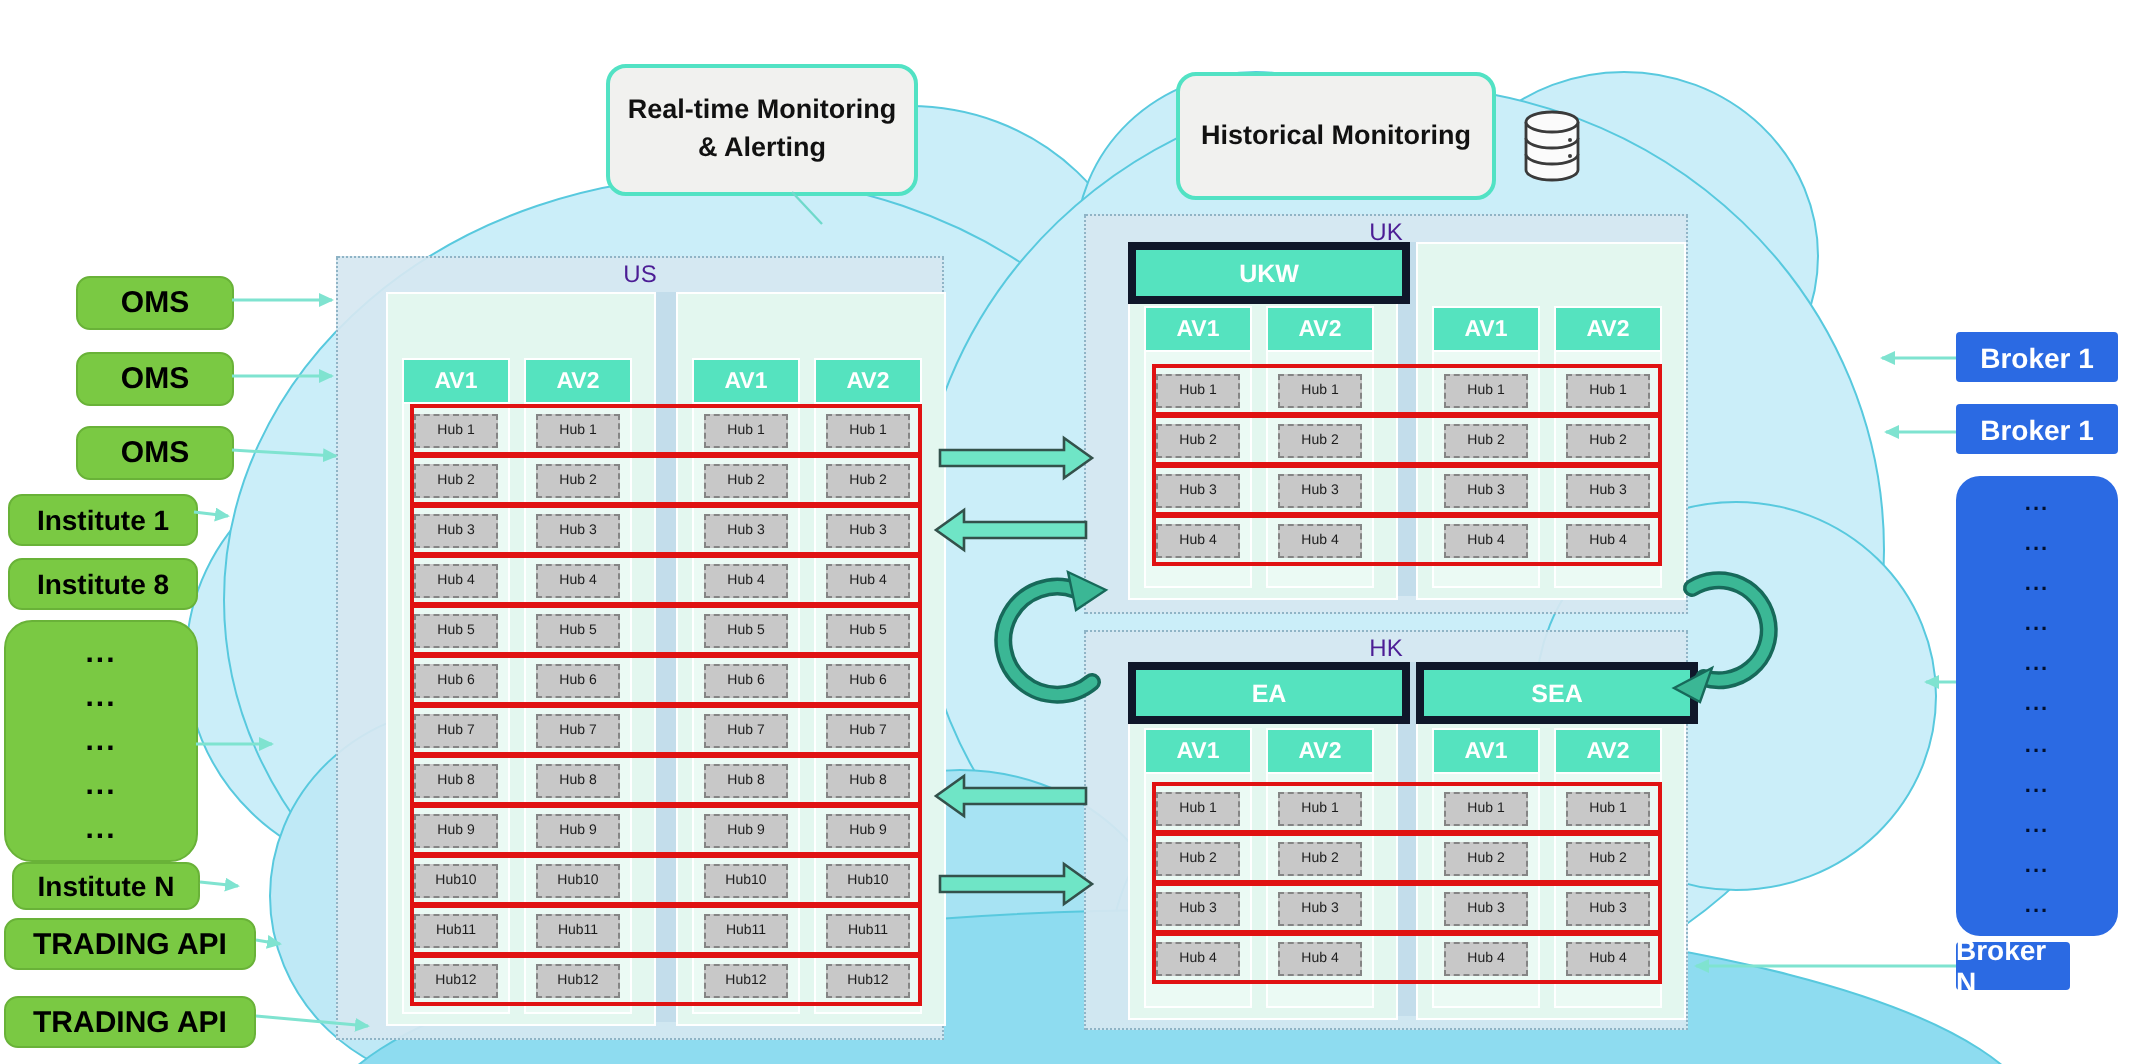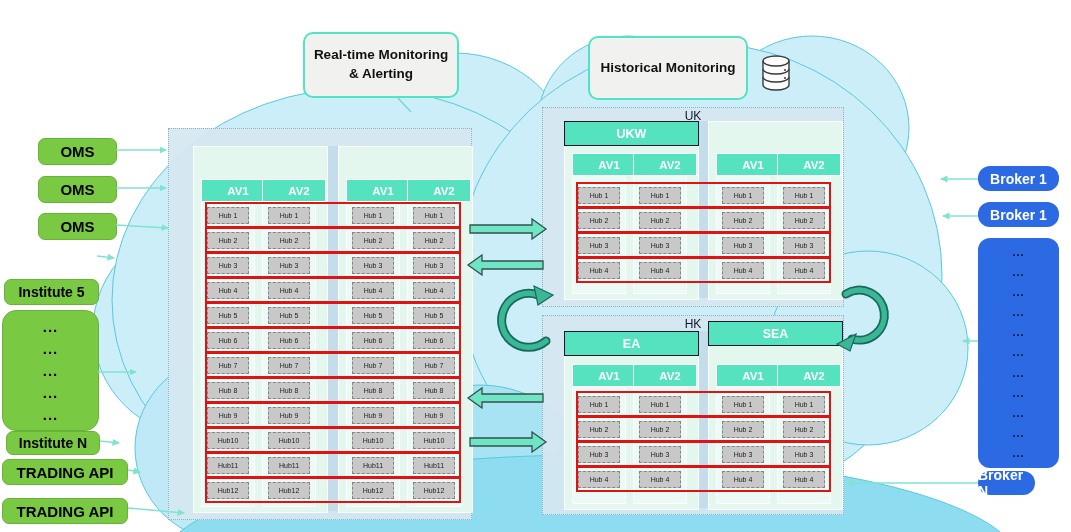--- a/index.html
+++ b/index.html
@@ -3,40 +3,40 @@
 <meta charset="utf-8">
 <style>
   html,body{margin:0;padding:0;background:#fff;}
   .canvas{position:relative;width:1071px;height:532px;background:#fff;overflow:hidden;
           font-family:"Liberation Sans",sans-serif;}
   .clouds{position:absolute;left:0;top:0;z-index:0;pointer-events:none;}
   .overlay{position:absolute;left:0;top:0;z-index:40;pointer-events:none;}
 
   
   .region{position:absolute;background:rgba(214,231,241,0.92);border:1px dotted #8fb4c6;z-index:10;}
-  .region-title{position:absolute;top:1px;left:0;right:0;text-align:center;color:#0f172a;
+  .region-title{position:absolute;top:1px;left:0;right:0;text-align:center;color:#4c1d95;
                 font-size:12px;z-index:7;}
   .region-stripe{position:absolute;background:#c3ddeb;z-index:1;}
   .panel{position:absolute;background:#e3f7ef;border:1px solid #fff;z-index:2;}
-  .panel-header{position:absolute;background:#55e3bf;border:1px solid #0f172a;color:#fff;
+  .panel-header{position:absolute;background:#55e3bf;border:4px solid #0f172a;color:#fff;
                 font-weight:bold;font-size:12.5px;display:flex;align-items:center;
                 justify-content:center;z-index:3;}
   .av-col{position:absolute;background:#ebfaf4;border:1px solid #fff;z-index:3;}
   .av-header{position:absolute;background:#55e3bf;border:1px solid #fff;color:#fff;
              font-weight:bold;font-size:11.5px;display:flex;align-items:center;
-             justify-content:center;z-index:4;padding-left:10px;}
+             justify-content:center;z-index:4;}
   .chip{position:absolute;background:#c8c8c8;border:1px dashed #858585;color:#1c1c1c;
         font-size:7px;display:flex;align-items:center;justify-content:center;z-index:4;}
   .red-row{position:absolute;border:2px solid #e01212;z-index:6;}
 
   
   .gbox{position:absolute;background:#7ac943;border:1px solid #69b238;border-radius:7px;
         color:#000;font-weight:bold;display:flex;align-items:center;justify-content:center;
         z-index:30;}
-  .bbox{position:absolute;background:#2b6ae3;border-radius:12px;color:#fff;font-weight:bold;
+  .bbox{position:absolute;background:#2b6ae3;border-radius:2px;color:#fff;font-weight:bold;
         display:flex;align-items:center;justify-content:center;z-index:30;font-size:14px;}
   .mbox{position:absolute;background:#f1f1ef;border:2px solid #52e2c4;border-radius:10px;
         color:#111;font-weight:bold;font-size:13.5px;text-align:center;line-height:1.4;
         display:flex;flex-direction:column;align-items:center;justify-content:center;z-index:30;}
   .dots-col{flex-direction:column;justify-content:space-around;align-items:center;padding:4px 0;}
   .dot-row{font-weight:bold;letter-spacing:1px;line-height:1;}
   #left-dots{border-radius:14px;font-size:15px;color:#000;}
   #broker-dots{border-radius:12px;font-size:11px;color:#02102e;}
 
   
@@ -64,20 +64,21 @@
       <ellipse cx="868" cy="348" rx="100" ry="97"></ellipse>
       <ellipse cx="235" cy="448" rx="100" ry="95" fill="#bfe9f6"></ellipse>
       <ellipse cx="480" cy="485" rx="110" ry="100" fill="#a7e3f3"></ellipse>
       <ellipse cx="690" cy="480" rx="135" ry="115" fill="#a7e3f3"></ellipse>
       <ellipse cx="590" cy="565" rx="430" ry="110" fill="#8edcf0"></ellipse>
     </g>
   </svg>
 
   <div id="regions">
       <div class="region" style="left: 168px; top: 128px; width: 302px; height: 390px;">
+        <div class="region-title">US</div>
         <div class="region-stripe" style="left: 157px; top: 17px; width: 12px; height: 365px;"></div>
         <div class="panel" style="left: 24px; top: 17px; width: 133px; height: 365px;"></div>
         <div class="av-col" style="left: 32px; top: 50px; width: 52px; height: 326px;"></div>
         <div class="av-header" style="left: 32px; top: 50px; width: 52px; height: 21px;">AV1</div>
         <div class="chip" style="left: 38px; top: 78px; width: 40px; height: 15px;">Hub 1</div>
         <div class="chip" style="left: 38px; top: 103px; width: 40px; height: 15px;">Hub 2</div>
         <div class="chip" style="left: 38px; top: 128px; width: 40px; height: 15px;">Hub 3</div>
         <div class="chip" style="left: 38px; top: 153px; width: 40px; height: 15px;">Hub 4</div>
         <div class="chip" style="left: 38px; top: 178px; width: 40px; height: 15px;">Hub 5</div>
         <div class="chip" style="left: 38px; top: 203px; width: 40px; height: 15px;">Hub 6</div>
@@ -189,21 +190,21 @@
         <div class="chip" style="left: 35px; top: 105px; width: 40px; height: 15px;">Hub 2</div>
         <div class="chip" style="left: 35px; top: 130px; width: 40px; height: 15px;">Hub 3</div>
         <div class="chip" style="left: 35px; top: 155px; width: 40px; height: 15px;">Hub 4</div>
         <div class="av-col" style="left: 90px; top: 48px; width: 52px; height: 138px;"></div>
         <div class="av-header" style="left: 90px; top: 48px; width: 52px; height: 21px;">AV2</div>
         <div class="chip" style="left: 96px; top: 80px; width: 40px; height: 15px;">Hub 1</div>
         <div class="chip" style="left: 96px; top: 105px; width: 40px; height: 15px;">Hub 2</div>
         <div class="chip" style="left: 96px; top: 130px; width: 40px; height: 15px;">Hub 3</div>
         <div class="chip" style="left: 96px; top: 155px; width: 40px; height: 15px;">Hub 4</div>
         <div class="panel" style="left: 165px; top: 15px; width: 133px; height: 177px;"></div>
-        <div class="panel-header" style="left: 165px; top: 5px; width: 133px; height: 23px; text-align: center;">SEA</div>
+        <div class="panel-header" style="left: 165px; top: 15px; width: 133px; height: 23px; text-align: center;">SEA</div>
         <div class="av-col" style="left: 173px; top: 48px; width: 52px; height: 138px;"></div>
         <div class="av-header" style="left: 173px; top: 48px; width: 52px; height: 21px;">AV1</div>
         <div class="chip" style="left: 179px; top: 80px; width: 40px; height: 15px;">Hub 1</div>
         <div class="chip" style="left: 179px; top: 105px; width: 40px; height: 15px;">Hub 2</div>
         <div class="chip" style="left: 179px; top: 130px; width: 40px; height: 15px;">Hub 3</div>
         <div class="chip" style="left: 179px; top: 155px; width: 40px; height: 15px;">Hub 4</div>
         <div class="av-col" style="left: 234px; top: 48px; width: 52px; height: 138px;"></div>
         <div class="av-header" style="left: 234px; top: 48px; width: 52px; height: 21px;">AV2</div>
         <div class="chip" style="left: 240px; top: 80px; width: 40px; height: 15px;">Hub 1</div>
         <div class="chip" style="left: 240px; top: 105px; width: 40px; height: 15px;">Hub 2</div>
@@ -235,22 +236,25 @@
 
   <div class="gbox" style="left:38px;top:138px;width:77px;height:25px;font-size:15px">
       <span>OMS</span>
     </div>
   <div class="gbox" style="left:38px;top:176px;width:77px;height:25px;font-size:15px">
       <span>OMS</span>
     </div>
   <div class="gbox" style="left:38px;top:213px;width:77px;height:25px;font-size:15px">
       <span>OMS</span>
     </div>
+  <div class="gbox" style="left:4px;top:247px;width:93px;height:24px;font-size:14px">
+      <span>Institute 1</span>
+    </div>
   <div class="gbox" style="left:4px;top:279px;width:93px;height:24px;font-size:14px">
-      <span>Institute 5</span>
+      <span>Institute 8</span>
     </div>
   <div class="gbox dots-col" id="left-dots" style="left:2px;top:310px;width:95px;height:111px">
       <div class="dot-row">...</div>
       <div class="dot-row">...</div>
       <div class="dot-row">...</div>
       <div class="dot-row">...</div>
       <div class="dot-row">...</div>
     </div>
   <div class="gbox" style="left:6px;top:431px;width:92px;height:22px;font-size:14px">
       <span>Institute N</span>

